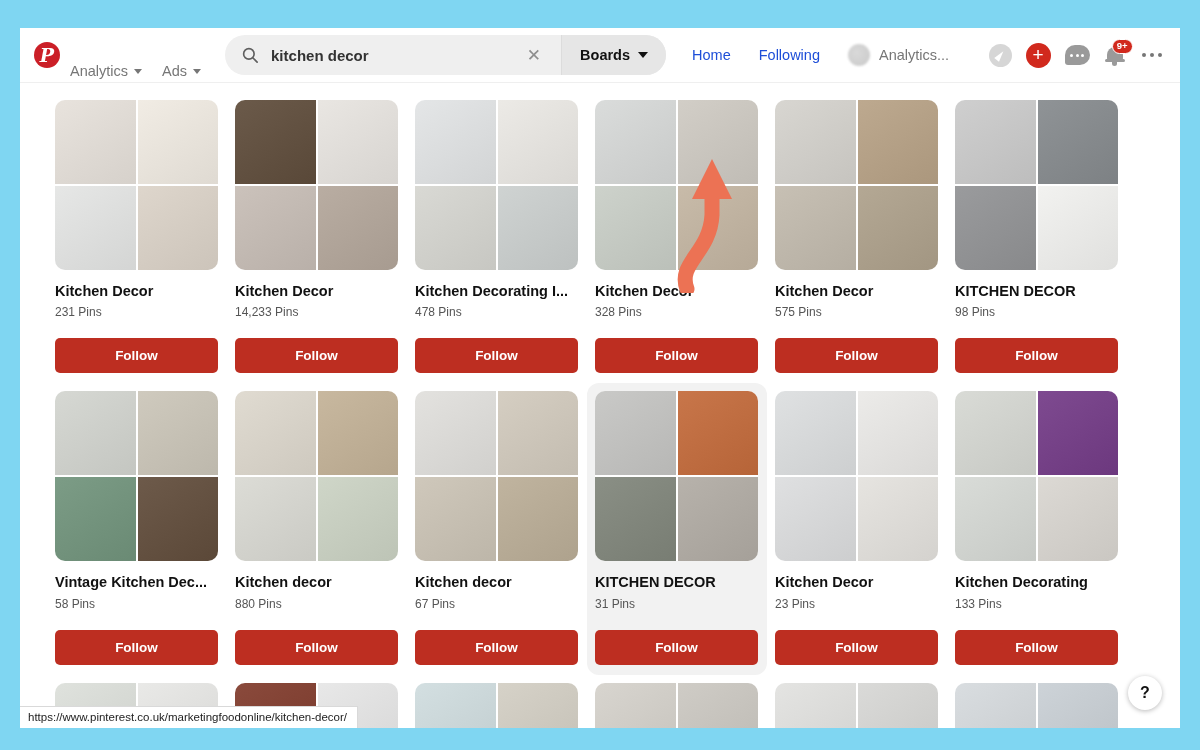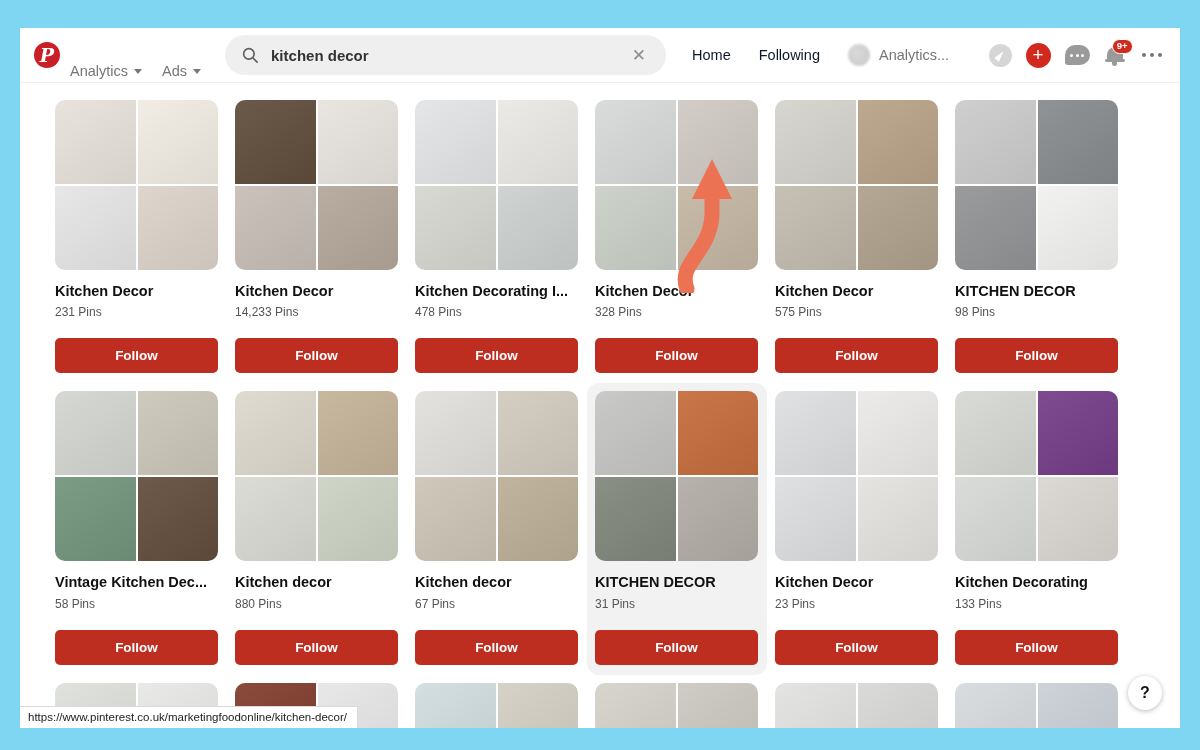--- a/index.html
+++ b/index.html
@@ -80,21 +80,21 @@
   }
   #boardsfilter {
     height: 100%; display: flex; align-items: center; gap: 8px;
     padding: 0 18px; background: #e6e6e6;
     border-left: 1px solid #dcdcdc; cursor: pointer;
     font-size: 14.5px; font-weight: bold; color: #111;
   }
   #boardsfilter .caret { border-top-color: #111; border-left-width: 5px; border-right-width: 5px; border-top-width: 6.5px; }
 
   .navlink {
-    font-size: 14.5px; color: #0f172a; font-weight: 400;
+    font-size: 14.5px; color: #1d4ed8; font-weight: 400;
     padding: 8px 12px; border-radius: 18px; cursor: pointer; white-space: nowrap;
   }
   #navlinks { display: flex; align-items: center; margin-left: 14px; gap: 4px; }
   #account {
     display: flex; align-items: center; gap: 9px;
     padding: 6px 10px; cursor: pointer; margin-left: 6px;
   }
   #avatar {
     width: 22px; height: 22px; border-radius: 50%;
     background: radial-gradient(circle at 40% 40%, #d9d9d9, #c9c9c9);
@@ -228,20 +228,24 @@
 
       <div id="searchwrap">
         <div id="searchfield">
           <svg width="18" height="18" viewBox="0 0 24 24">
             <circle cx="10.5" cy="10.5" r="7" fill="none" stroke="#5f5f5f" stroke-width="2.2"></circle>
             <line x1="15.7" y1="15.7" x2="21.5" y2="21.5" stroke="#5f5f5f" stroke-width="2.2" stroke-linecap="round"></line>
           </svg>
           <input id="searchinput" type="text" value="kitchen decor" style="">
           <span id="clearsearch">✕</span>
         </div>
+        <div id="boardsfilter">
+          <span>Boards</span>
+          <span class="caret"></span>
+        </div>
       </div>
 
       <div id="navlinks">
         <div class="navlink">Home</div>
         <div class="navlink">Following</div>
       </div>
 
       <div id="account">
         <div id="avatar"></div>
         <div id="accountname">Analytics...</div>

